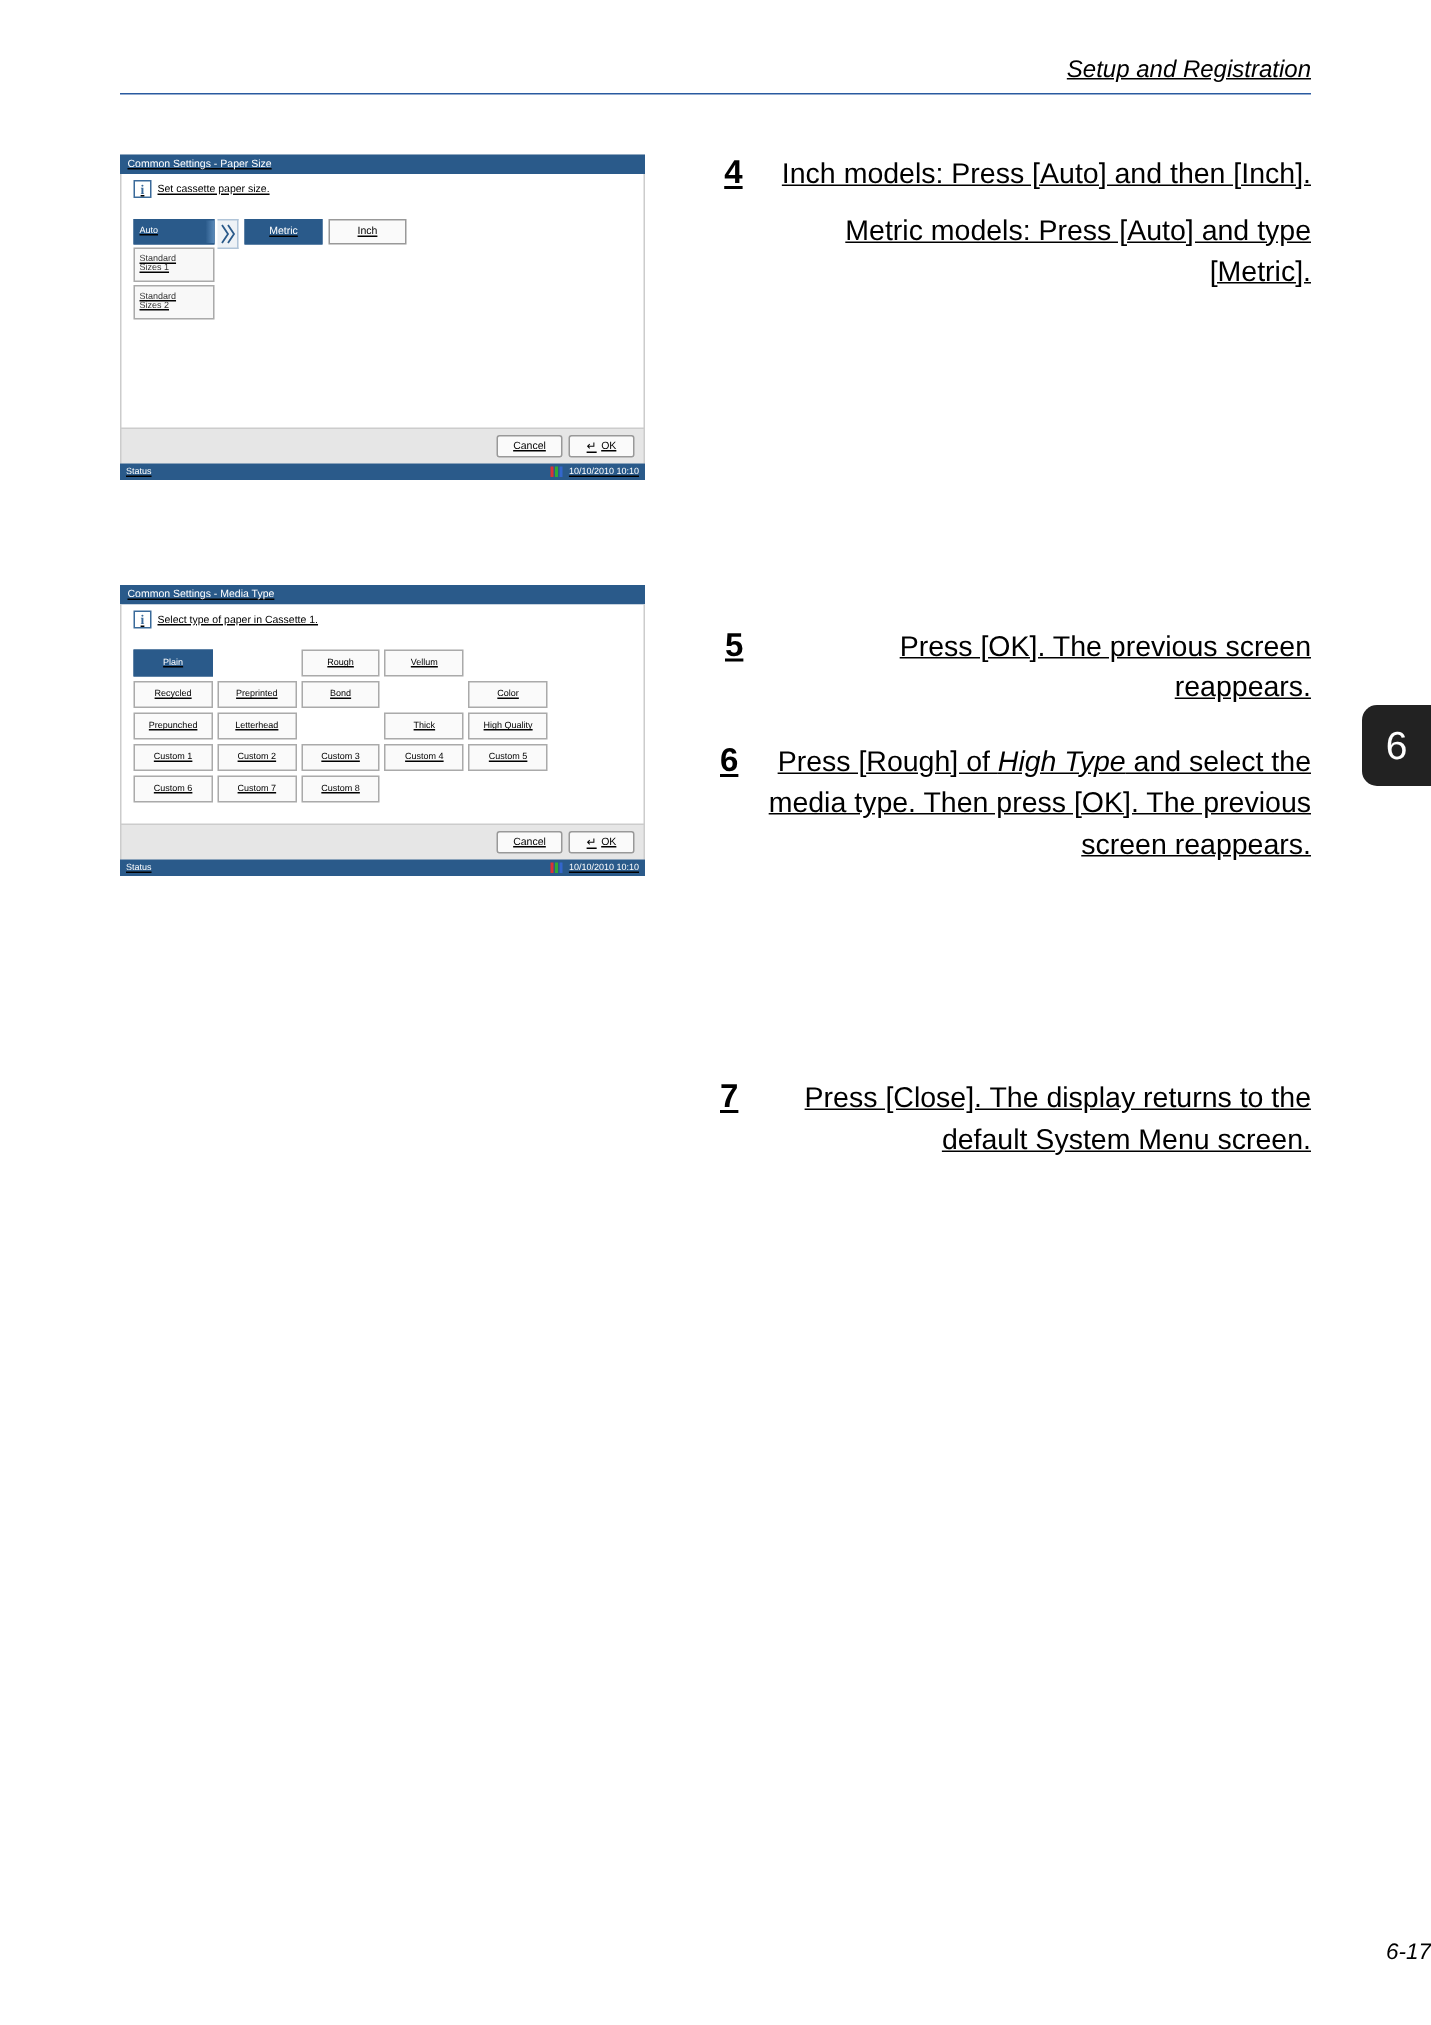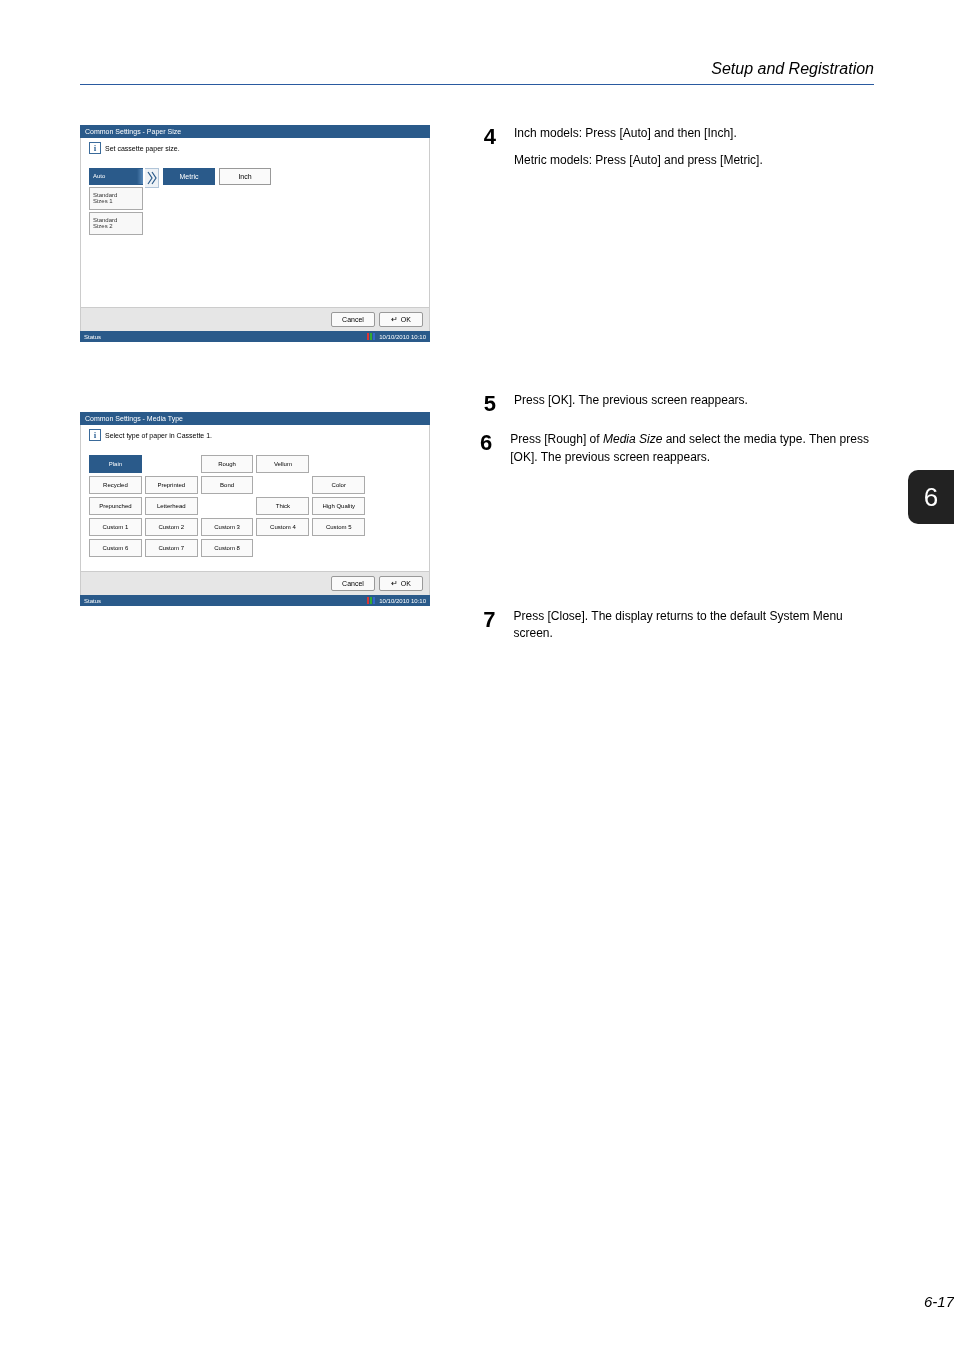--- a/index.html
+++ b/index.html
@@ -1,17 +1,17 @@
 <!DOCTYPE html>
 <html><head>
 <meta charset="utf-8">
 <style>
   * { box-sizing: border-box; margin: 0; padding: 0; }
   html, body { width: 954px; height: 1350px; background: #fff; font-family: Arial, Helvetica, sans-serif; color: #000; }
-  .page { position: relative; width: 954px; height: 1350px; padding: 60px 80px 40px 80px; }
+  .page { position: relative; width: 954px; height: 1350px; padding: 38px 80px 40px 80px; text-decoration: underline; }
   .section-header { text-align: right; font-style: italic; font-size: 16px; padding-bottom: 6px; border-bottom: 1.5px solid #2a5aa0; }
   .content { display: flex; flex-direction: row; gap: 30px; margin-top: 40px; }
   .left-col { width: 370px; flex-shrink: 0; }
   .right-col { flex: 1; }
 
   
   .panel { width: 350px; background: #f0f0f0; font-size: 7px; margin-bottom: 70px; }
   .panel-title { background: #2a5a8a; color: #fff; font-size: 7px; padding: 3px 5px; }
   .panel-body { background: #fff; border: 1px solid #ccc; border-top: none; padding: 4px 8px 14px 8px; min-height: 170px; position: relative; }
   .panel-status { display: flex; align-items: center; background: #2a5a8a; color: #fff; font-size: 6px; padding: 1px 4px; height: 11px; gap: 4px; }
@@ -34,21 +34,21 @@
 
   
   .p2-grid { display: grid; grid-template-columns: repeat(6, 1fr); gap: 3px; }
   .p2-cell { border: 1px solid #aaa; background: #fafafa; font-size: 6px; padding: 5px 2px; text-align: center; white-space: nowrap; overflow: hidden; }
   .p2-cell.sel { background: #2a5a8a; color: #fff; border-color: #2a5a8a; }
   .p2-cell.blank { border: none; background: transparent; }
 
   
   .step { display: flex; align-items: flex-start; gap: 18px; margin-bottom: 12px; }
   .step-num { font-size: 22px; font-weight: bold; font-family: Arial, sans-serif; width: 16px; text-align: right; line-height: 1.1; }
-  .step-text { font-size: 12px; line-height: 1.45; }
+  .step-text { font-size: 19px; line-height: 1.45; text-align: right; }
   .step-text p { margin-bottom: 10px; }
   .gap-big { height: 200px; }
   .gap-med { height: 120px; }
 
   
   .side-tab { position: absolute; right: 0; top: 470px; width: 46px; height: 54px; background: #222; color: #fff; border-radius: 10px 0 0 10px; display: flex; align-items: center; justify-content: center; font-size: 26px; }
 
   
   .page-footer { position: absolute; bottom: 40px; left: 0; right: 0; text-align: right; font-style: italic; font-size: 15px; }
 
@@ -174,37 +174,37 @@
         </div>
       </div>
 
     </div>
 
     <div class="right-col">
       <div class="step">
         <div class="step-num">4</div>
         <div class="step-text">
           <p>Inch models: Press [Auto] and then [Inch].</p>
-          <p>Metric models: Press [Auto] and press [Metric].</p>
+          <p>Metric models: Press [Auto] and type [Metric].</p>
         </div>
       </div>
 
       <div class="gap-big"></div>
 
       <div class="step">
         <div class="step-num">5</div>
         <div class="step-text">
             <p>Press [OK]. The previous screen reappears.</p>
           </div>
       </div>
 
       <div class="step">
         <div class="step-num">6</div>
         <div class="step-text">
-            <p><span>Press [Rough] of </span><em>Media Size</em><span> and select the media type. Then press [OK]. The previous screen reappears.</span></p>
+            <p><span>Press [Rough] of </span><em>High Type</em><span> and select the media type. Then press [OK]. The previous screen reappears.</span></p>
           </div>
       </div>
 
       <div class="gap-med"></div>
 
       <div class="step">
         <div class="step-num">7</div>
         <div class="step-text">
             <p>Press [Close]. The display returns to the default System Menu screen.</p>
           </div>

